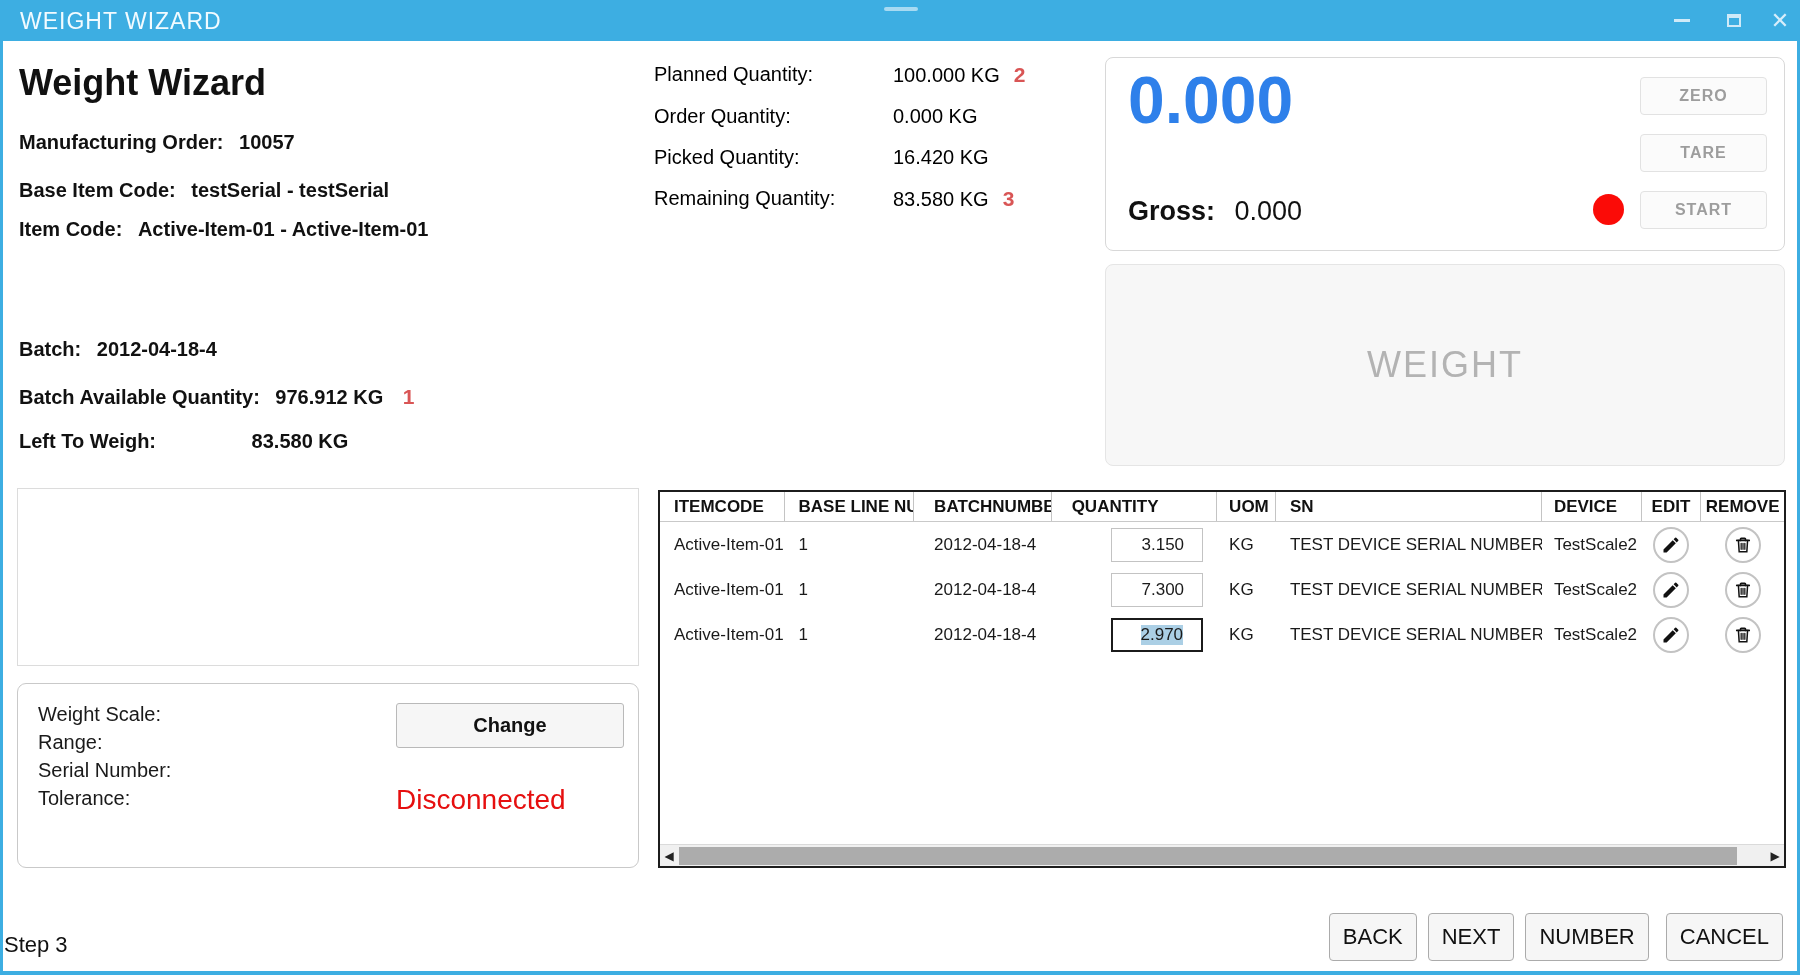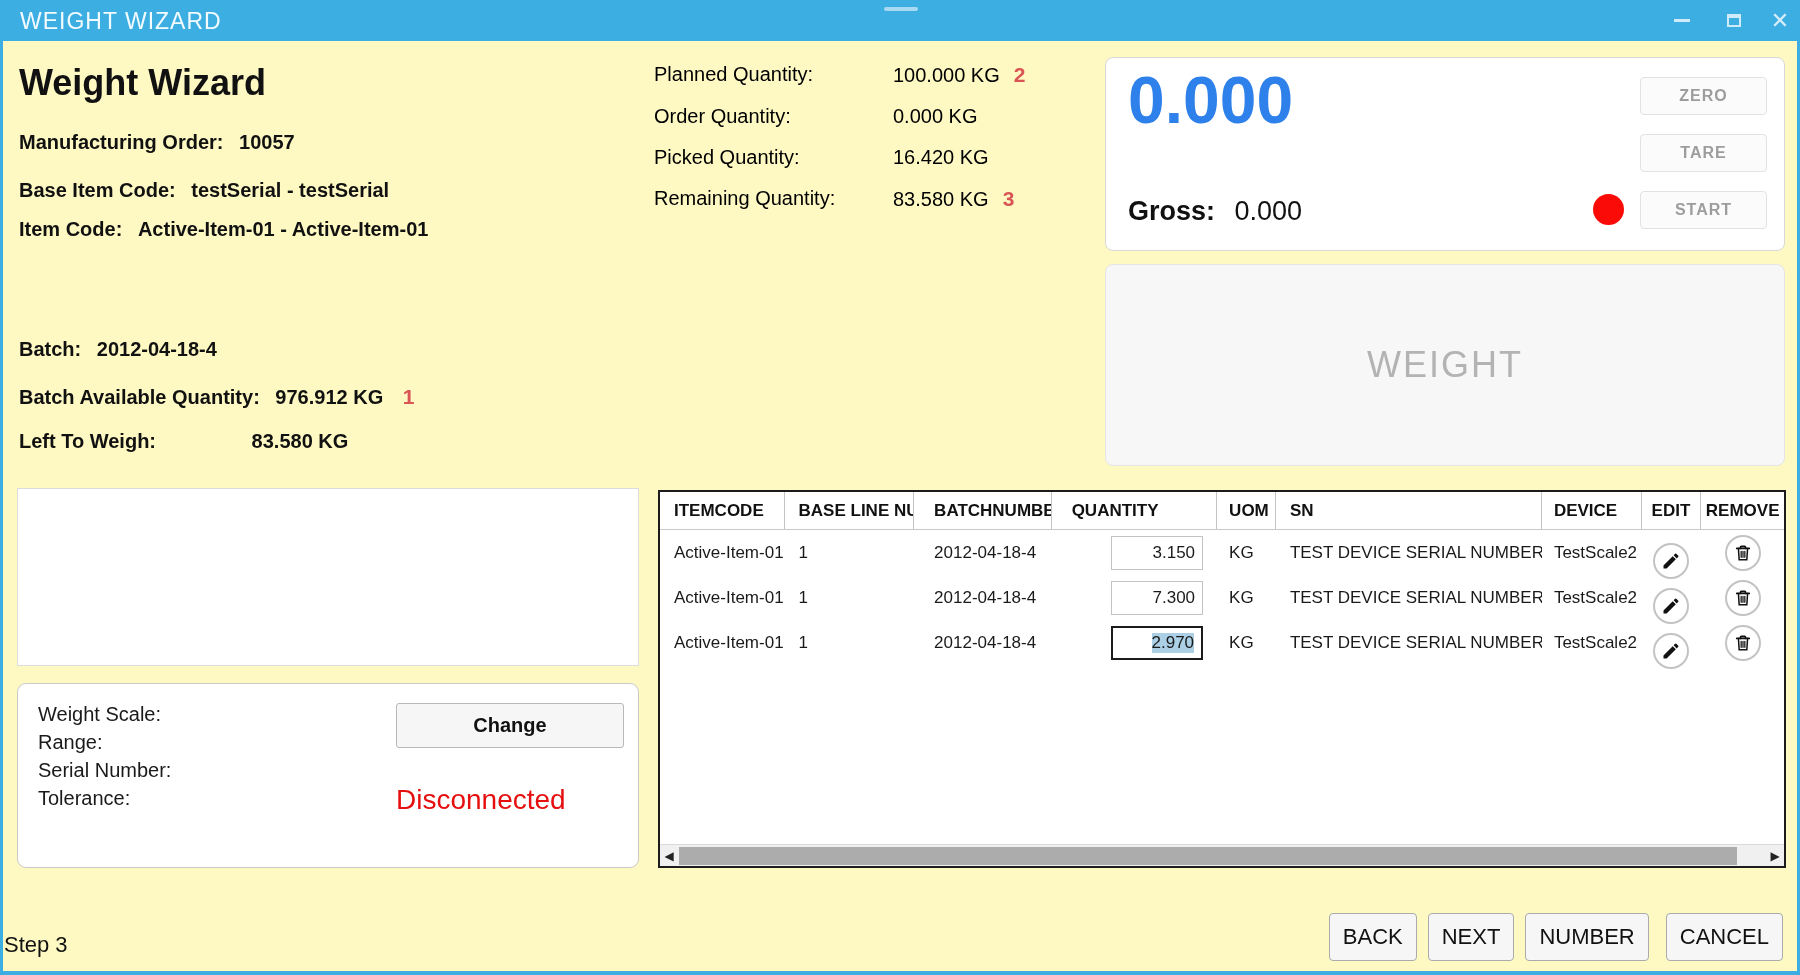--- a/index.html
+++ b/index.html
@@ -1,17 +1,17 @@
 <!DOCTYPE html>
 <html><head>
 <meta charset="utf-8">
 <style>
   html,body{margin:0;padding:0;background:#777;}
   *{box-sizing:border-box;font-family:"Liberation Sans", sans-serif;}
-  .window{position:relative;width:1800px;height:975px;background:#fef9c3;overflow:hidden;
+  .window{position:relative;width:1800px;height:975px;background:#ffffff;overflow:hidden;
           border-left:3px solid #3daee2;border-right:3px solid #3daee2;border-bottom:4px solid #3daee2;}
   
   .titlebar{position:absolute;left:-3px;top:0;width:1803px;height:41px;background:#3daee2;}
   .titlebar .title{position:absolute;left:20px;top:8px;color:#f2fbff;font-size:23px;font-weight:300;letter-spacing:1px;}
   .drag-dash{position:absolute;left:884px;top:7px;width:34px;height:4px;background:rgba(255,255,255,.55);border-radius:2px;}
   .win-btn{position:absolute;top:0;width:46px;height:41px;display:flex;align-items:center;justify-content:center;color:#cfeaf8;cursor:pointer;}
   .btn-min{right:98px;}.btn-max{right:46px;}.btn-close{right:0;}
   .glyph-min{width:16px;height:3px;background:#cfeaf8;}
   .glyph-max{width:14px;height:13px;border:2px solid #cfeaf8;border-top-width:4px;}
   .glyph-close{font-size:22px;line-height:22px;color:#d8eefb;font-weight:400;}
@@ -42,38 +42,38 @@
   
   .empty-box{position:absolute;left:14px;top:488px;width:622px;height:178px;border:1px solid #dcdcdc;background:#fff;}
   
   .device-box{position:absolute;left:14px;top:683px;width:622px;height:185px;border:1px solid #c9c9c9;border-radius:9px;background:#fff;}
   .device-labels{position:absolute;left:20px;top:16px;font-size:20px;color:#1a1a1a;line-height:28px;}
   .change-btn{position:absolute;left:378px;top:19px;width:228px;height:45px;background:#f6f6f6;border:1px solid #b9b9b9;border-radius:3px;
               font-size:20px;font-weight:bold;color:#111;display:flex;align-items:center;justify-content:center;cursor:pointer;}
   .disconnected{position:absolute;left:378px;top:100px;font-size:28px;}
   
   .grid{position:absolute;left:655px;top:490px;width:1128px;height:378px;border:2px solid #1c1c1c;background:#fff;}
-  .g-header{display:flex;height:38px;align-items:flex-end;border-bottom:1px solid #c9c9c9;}
+  .g-header{display:flex;height:30px;align-items:flex-start;border-bottom:1px solid #c9c9c9;}
   .g-header .hc{font-weight:bold;font-size:17px;color:#111;height:100%;display:flex;align-items:center;
                 border-right:1px solid #c4c4c4;overflow:hidden;white-space:nowrap;}
   .g-header .hc:last-child{border-right:none;}
   .g-row{display:flex;height:45px;align-items:center;}
   .cell{font-size:17px;color:#1a1a1a;white-space:nowrap;overflow:hidden;display:flex;align-items:center;height:100%;}
   .c0{width:125px;padding-left:14px;}
   .c1{width:130px;padding-left:14px;}
   .c2{width:138px;padding-left:20px;}
   .c3{width:166px;justify-content:flex-end;padding-right:14px;}
   .c4{width:59px;padding-left:12px;}
   .c5{width:267px;padding-left:14px;}
   .c6{width:100px;padding-left:12px;}
-  .c7{width:60px;justify-content:center;padding-left:0;margin-top:17px;}
+  .c7{width:60px;justify-content:center;padding-left:0;}
   .c8{width:83px;justify-content:center;padding-left:0;}
   .g-header .c3{justify-content:flex-start;padding-left:20px;}
   .qty-input{width:92px;height:34px;border:1px solid #c3c3c3;background:#fff;display:flex;align-items:center;justify-content:flex-end;
-             padding-right:7px;font-size:17px;cursor:text;}
+             padding-right:18px;font-size:17px;cursor:text;}
   .qty-input.focused{border:2px solid #1b1b1b;}
   .qty-text.selected{background:#abcfe5;}
   .icon-circle{width:36px;height:36px;border:2px solid #c3c3c3;border-radius:50%;display:flex;align-items:center;justify-content:center;cursor:pointer;background:#fff;}
   .icon-circle svg{width:20px;height:20px;}
   
   .hscroll{position:absolute;left:0;bottom:0;width:100%;height:22px;background:#f0f0f0;border-top:1px solid #dadada;}
   .h-arrow{position:absolute;top:0;width:18px;height:22px;display:flex;align-items:center;justify-content:center;font-size:12px;color:#222;cursor:pointer;}
   .h-left{left:0;}.h-right{right:0;}
   .h-thumb{position:absolute;left:19px;top:2px;width:1058px;height:18px;background:#acacac;cursor:grab;}
   

